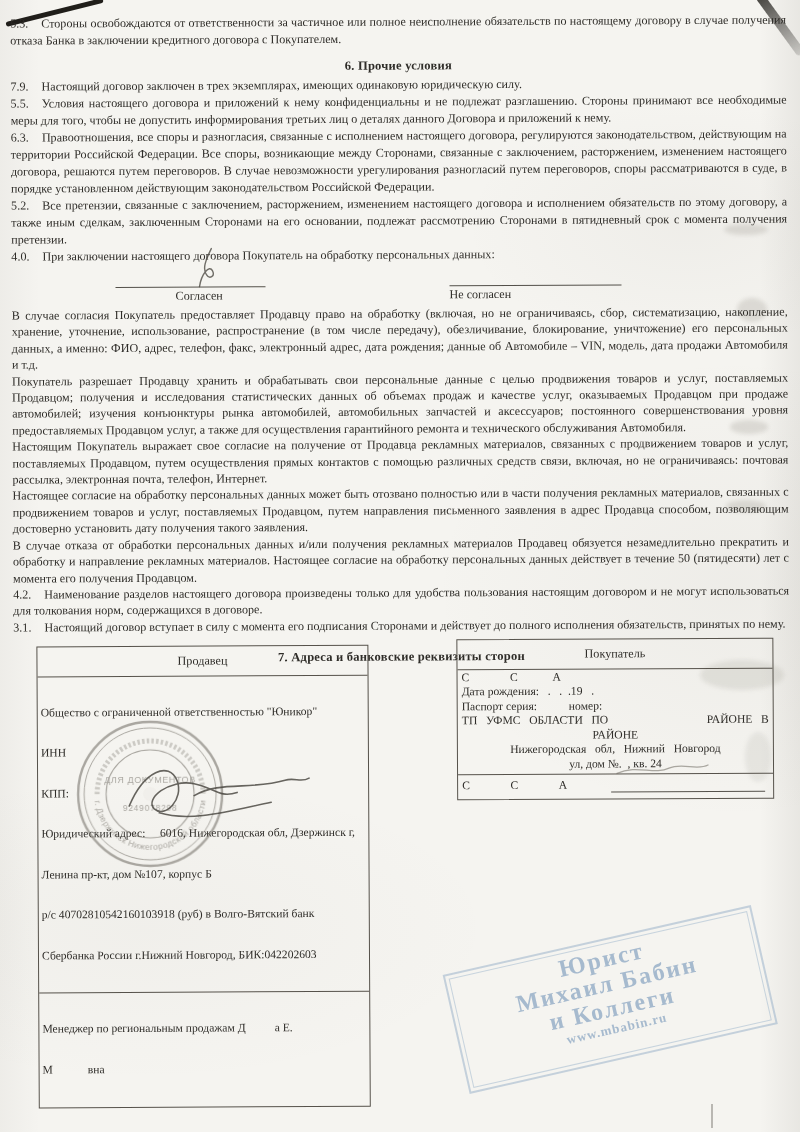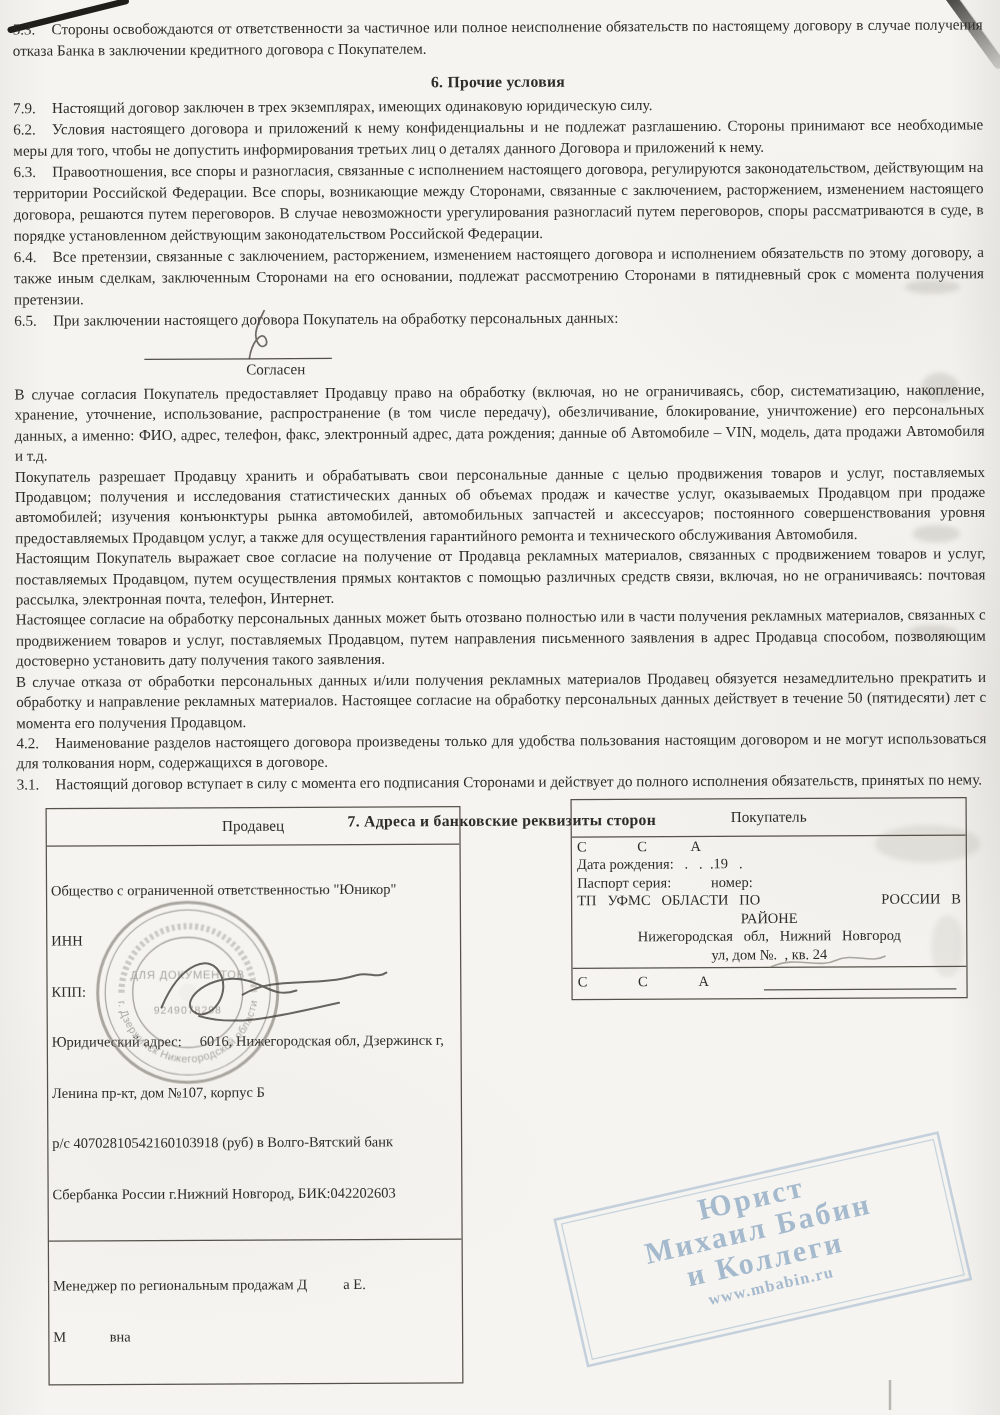--- a/index.html
+++ b/index.html
@@ -18,21 +18,21 @@
   .flow { position:absolute; left:10px; right:14px; top:14px; }
   p.clause { margin:0; text-align:justify; font-size:12.1px; line-height:17px; }
   p.clause .num { margin-right:13px; }
   p.tight { line-height:16.4px; }
   h2.sec-heading { margin:11px 0 3px 0; text-align:center; font-size:12.6px; font-weight:bold; letter-spacing:0.2px; }
   h2.sec-heading-7 { margin:16px 0 0 0; }
 
   .consent-row { display:flex; margin:13px 0 3px 0; position:relative; }
   .consent-col { font-size:12.1px; }
   .consent-col .fill-line { border-bottom:1.4px solid #53504a; height:9px; }
-  .consent-col .consent-label { text-align:center; padding-top:1px; }
+  .consent-col .consent-label { text-align:left; padding-top:1px; }
   .col-agree { margin-left:104px; width:150px; }
   .col-agree .consent-label { padding-left:60px; }
   .col-disagree { margin-left:184px; width:172px; }
 
   
   #tables { position:absolute; left:0; top:0; width:800px; height:1132px; pointer-events:none; }
   .tbl { position:absolute; border:1.3px solid #56524b; font-size:11.6px; line-height:13.5px; background:rgba(255,255,255,0.0); }
   .tbl-hd { border-bottom:1.3px solid #56524b; text-align:center; font-size:12.2px; padding:8px 0 7px 0; }
   .prewrap { white-space:pre-wrap; }
   .tbl-seller { left:33px; top:645px; width:330px; }
@@ -106,36 +106,40 @@
       <p class="clause">
         <span class="num">5.3.</span><span>Стороны освобождаются от ответственности за частичное или полное неисполнение обязательств по настоящему договору в случае получения отказа Банка в заключении кредитного договора с Покупателем.</span>
       </p>
 
       <h2 class="sec-heading">6. Прочие условия</h2>
 
       <p class="clause">
         <span class="num">7.9.</span><span>Настоящий договор заключен в трех экземплярах, имеющих одинаковую юридическую силу.</span>
       </p>
       <p class="clause">
-        <span class="num">6.2.</span><span>Условия настоящего договора и приложений к нему конфиденциальны и не подлежат разглашению. Стороны принимают все необходимые меры для того, чтобы не допустить информирования третьих лиц о деталях данного Договора и приложений к нему.</span>
+        <span class="num">5.5.</span><span>Условия настоящего договора и приложений к нему конфиденциальны и не подлежат разглашению. Стороны принимают все необходимые меры для того, чтобы не допустить информирования третьих лиц о деталях данного Договора и приложений к нему.</span>
       </p>
       <p class="clause">
         <span class="num">6.3.</span><span>Правоотношения, все споры и разногласия, связанные с исполнением настоящего договора, регулируются законодательством, действующим на территории Российской Федерации. Все споры, возникающие между Сторонами, связанные с заключением, расторжением, изменением настоящего договора, решаются путем переговоров. В случае невозможности урегулирования разногласий путем переговоров, споры рассматриваются в суде, в порядке установленном действующим законодательством Российской Федерации.</span>
       </p>
       <p class="clause">
-        <span class="num">6.4.</span><span>Все претензии, связанные с заключением, расторжением, изменением настоящего договора и исполнением обязательств по этому договору, а также иным сделкам, заключенным Сторонами на его основании, подлежат рассмотрению Сторонами в пятидневный срок с момента получения претензии.</span>
-      </p>
-      <p class="clause">
-        <span class="num">6.5.</span><span>При заключении настоящего договора Покупатель на обработку персональных данных:</span>
+        <span class="num">5.2.</span><span>Все претензии, связанные с заключением, расторжением, изменением настоящего договора и исполнением обязательств по этому договору, а также иным сделкам, заключенным Сторонами на его основании, подлежат рассмотрению Сторонами в пятидневный срок с момента получения претензии.</span>
+      </p>
+      <p class="clause">
+        <span class="num">4.0.</span><span>При заключении настоящего договора Покупатель на обработку персональных данных:</span>
       </p>
 
       <div class="consent-row">
         <div class="consent-col col-agree">
           <div class="fill-line"></div>
           <div class="consent-label">Согласен</div>
+        </div>
+        <div class="consent-col col-disagree">
+          <div class="fill-line"></div>
+          <div class="consent-label">Не согласен</div>
         </div>
       </div>
 
       <p class="clause tight">В случае согласия Покупатель предоставляет Продавцу право на обработку (включая, но не ограничиваясь, сбор, систематизацию, накопление, хранение, уточнение, использование, распространение (в том числе передачу), обезличивание, блокирование, уничтожение) его персональных данных, а именно: ФИО, адрес, телефон, факс, электронный адрес, дата рождения; данные об Автомобиле – VIN, модель, дата продажи Автомобиля и т.д.</p>
       <p class="clause tight">Покупатель разрешает Продавцу хранить и обрабатывать свои персональные данные с целью продвижения товаров и услуг, поставляемых Продавцом; получения и исследования статистических данных об объемах продаж и качестве услуг, оказываемых Продавцом при продаже автомобилей; изучения конъюнктуры рынка автомобилей, автомобильных запчастей и аксессуаров; постоянного совершенствования уровня предоставляемых Продавцом услуг, а также для осуществления гарантийного ремонта и технического обслуживания Автомобиля.</p>
       <p class="clause tight">Настоящим Покупатель выражает свое согласие на получение от Продавца рекламных материалов, связанных с продвижением товаров и услуг, поставляемых Продавцом, путем осуществления прямых контактов с помощью различных средств связи, включая, но не ограничиваясь: почтовая рассылка, электронная почта, телефон, Интернет.</p>
       <p class="clause tight">Настоящее согласие на обработку персональных данных может быть отозвано полностью или в части получения рекламных материалов, связанных с продвижением товаров и услуг, поставляемых Продавцом, путем направления письменного заявления в адрес Продавца способом, позволяющим достоверно установить дату получения такого заявления.</p>
       <p class="clause tight">В случае отказа от обработки персональных данных и/или получения рекламных материалов Продавец обязуется незамедлительно прекратить и обработку и направление рекламных материалов. Настоящее согласие на обработку персональных данных действует в течение 50 (пятидесяти) лет с момента его получения Продавцом.</p>
 
       <p class="clause tight">
@@ -167,21 +171,21 @@
         </div>
       </div>
 
       <div class="tbl tbl-buyer">
         <div class="tbl-hd">Покупатель</div>
         <div class="b-row prewrap">С              С            А</div>
         <div class="b-row prewrap">Дата рождения:   .   .  .19   .</div>
         <div class="b-row prewrap">Паспорт серия:           номер:</div>
         <div class="b-row b-issued prewrap">
           <span>ТП   УФМС   ОБЛАСТИ   ПО</span>
-          <span>РОССИИ   В</span>
+          <span>РАЙОНЕ   В</span>
         </div>
         <div class="b-row b-center prewrap">РАЙОНЕ</div>
         <div class="b-row b-center prewrap">Нижегородская   обл,   Нижний   Новгород</div>
         <div class="b-row b-center prewrap">ул, дом №.  , кв. 24</div>
         <div class="b-bottom">
           <span class="prewrap">С              С              А</span>
           <span class="sig-underline"></span>
         </div>
       </div>
 

